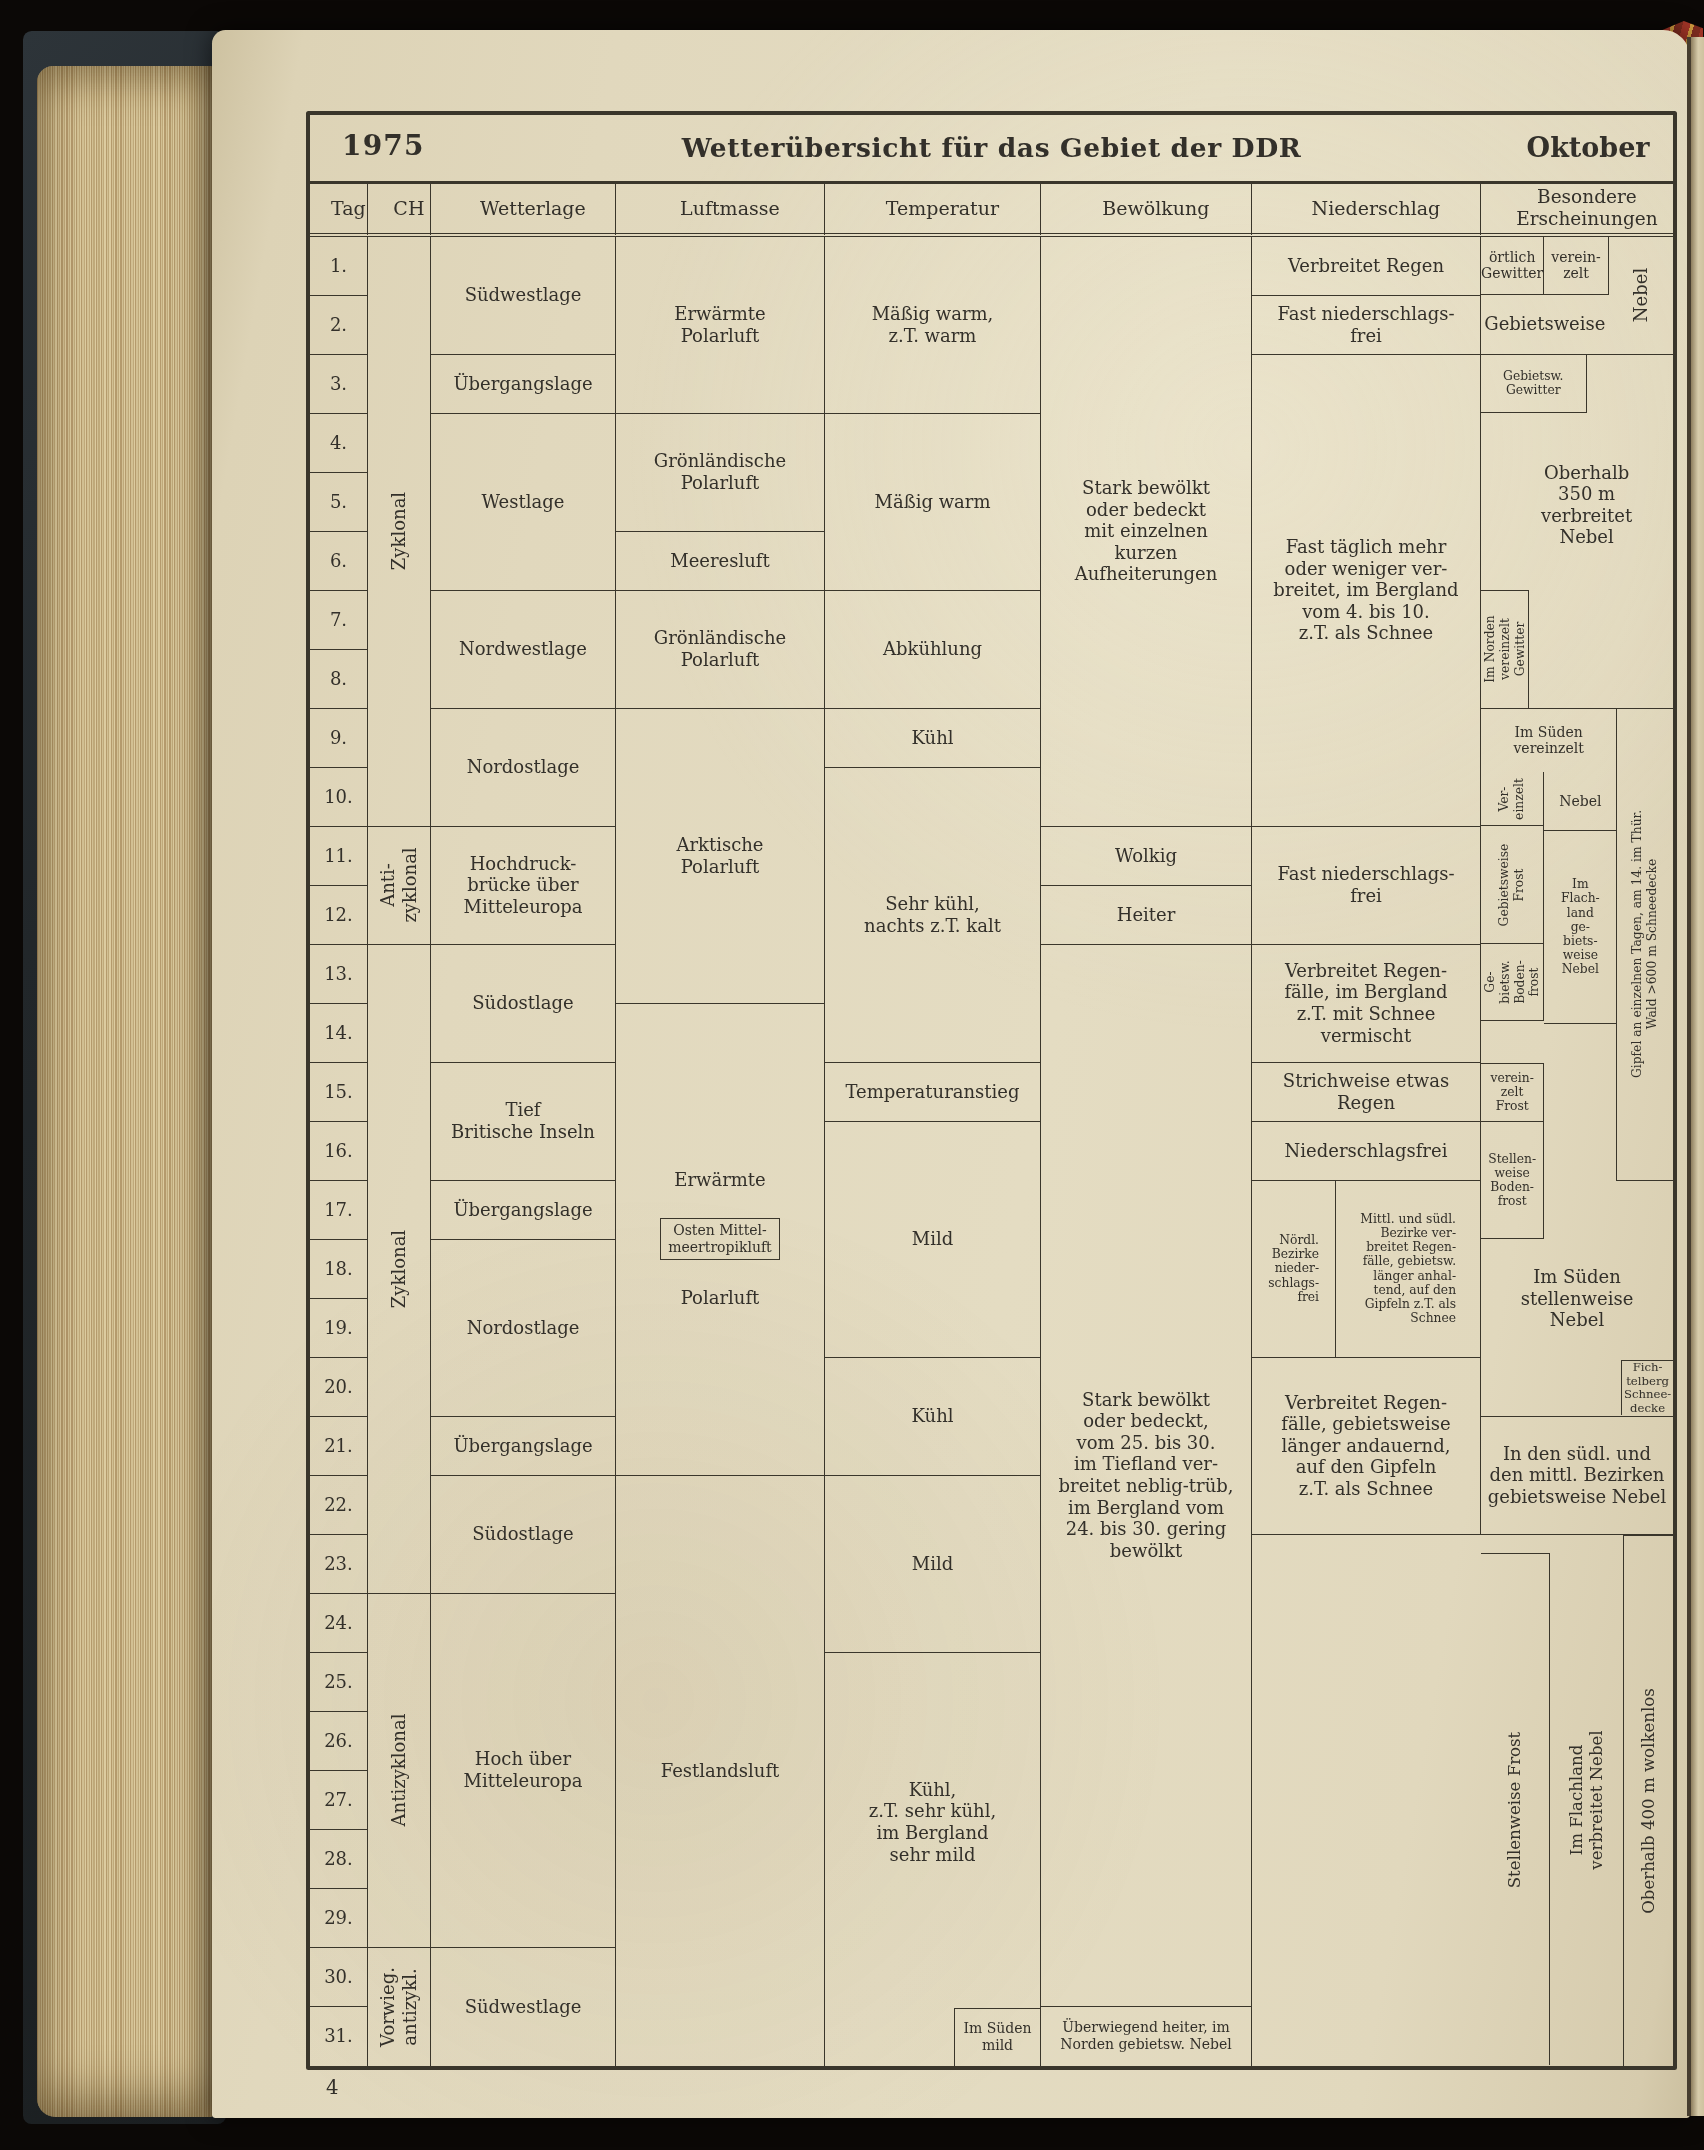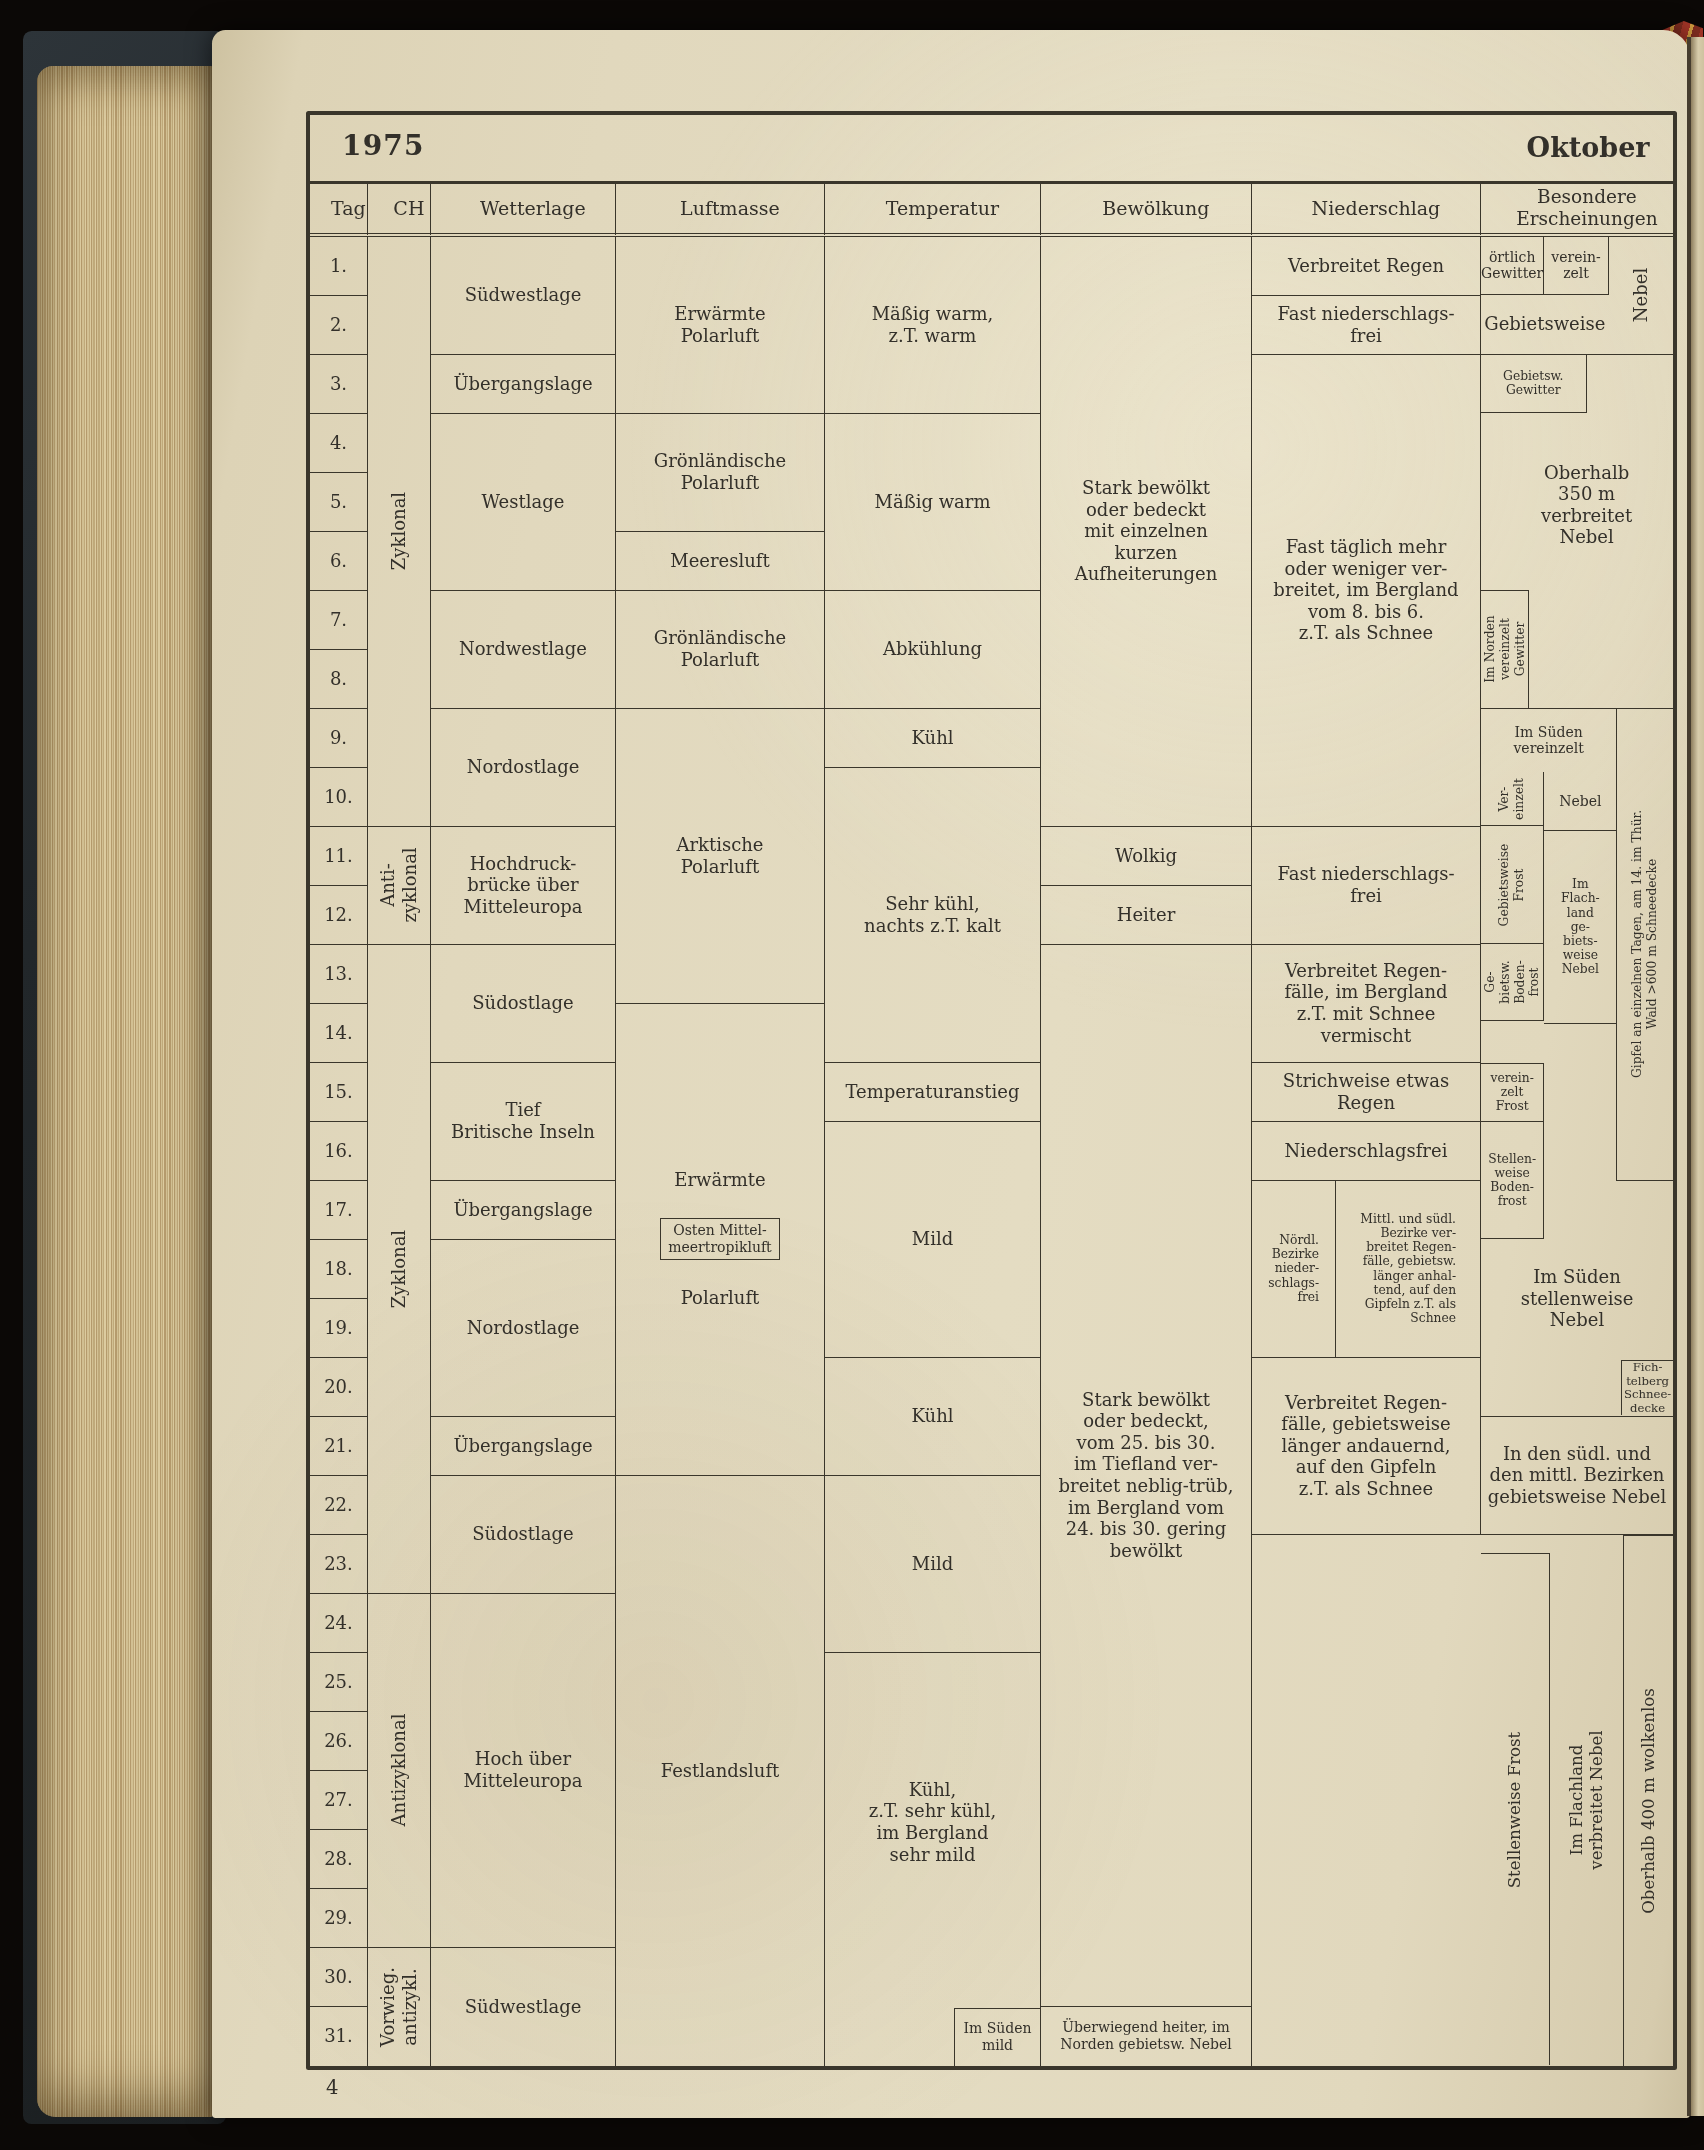--- a/index.html
+++ b/index.html
@@ -79,20 +79,21 @@
 <div class="scene">
   <div class="cover"></div>
   <div class="edges"></div>
   <div class="ribbon"></div>
   <div class="page">
 
     <div class="tbl">
 
       <div class="c ttl">
         <span class="year">1975</span>
+        <span class="title">Wetterübersicht für das Gebiet der DDR</span>
         <span class="month">Oktober</span>
       </div>
 
       <div class="c hd col1 br">Tag</div>
       <div class="c hd col2 br">CH</div>
       <div class="c hd col3 br">Wetterlage</div>
       <div class="c hd col4 br">Luftmasse</div>
       <div class="c hd col5 br">Temperatur</div>
       <div class="c hd col6 br">Bewölkung</div>
       <div class="c hd col7 br">Niederschlag</div>
@@ -212,21 +213,21 @@
 bewölkt</div>
       <div class="c col6 br sm" style="grid-row:33/34">Überwiegend heiter, im
 Norden gebietsw. Nebel</div>
 
       <div class="c col7 br bb" style="grid-row:3/4">Verbreitet Regen</div>
       <div class="c col7 br bb" style="grid-row:4/5">Fast niederschlags-
 frei</div>
       <div class="c col7 br bb" style="grid-row:5/13">Fast täglich mehr
 oder weniger ver-
 breitet, im Bergland
-vom 8. bis 6.
+vom 4. bis 10.
 z.T. als Schnee</div>
       <div class="c col7 br bb" style="grid-row:13/15">Fast niederschlags-
 frei</div>
       <div class="c col7 br bb" style="grid-row:15/17">Verbreitet Regen-
 fälle, im Bergland
 z.T. mit Schnee
 vermischt</div>
       <div class="c col7 br bb" style="grid-row:17/18">Strichweise etwas
 Regen</div>
       <div class="c col7 br bb" style="grid-row:18/19">Niederschlagsfrei</div>

